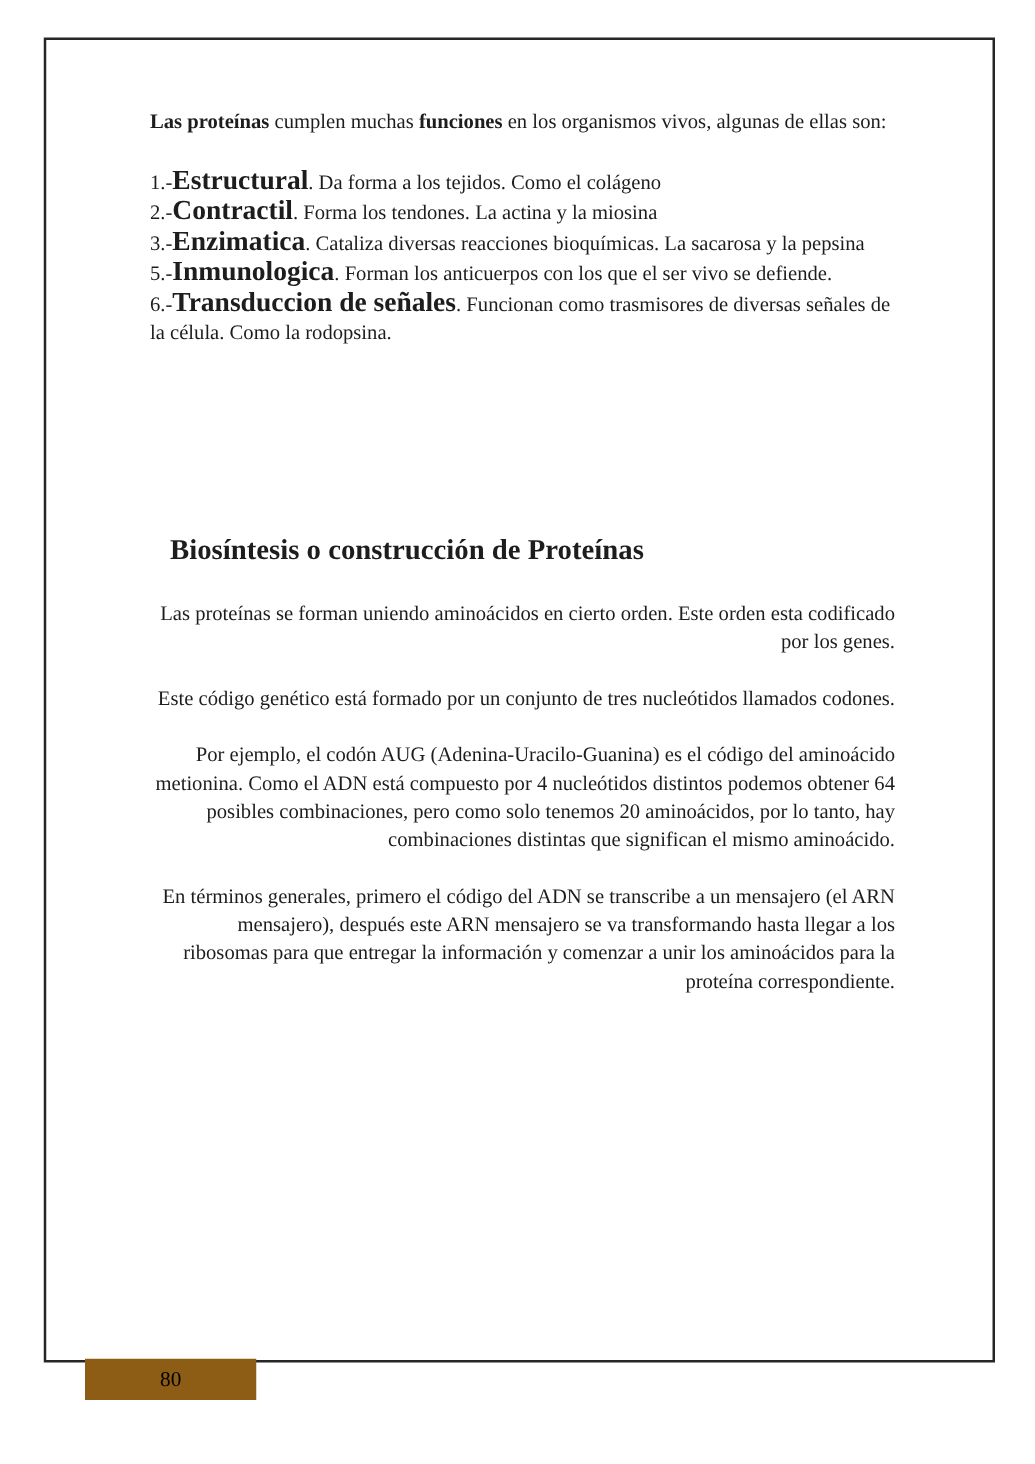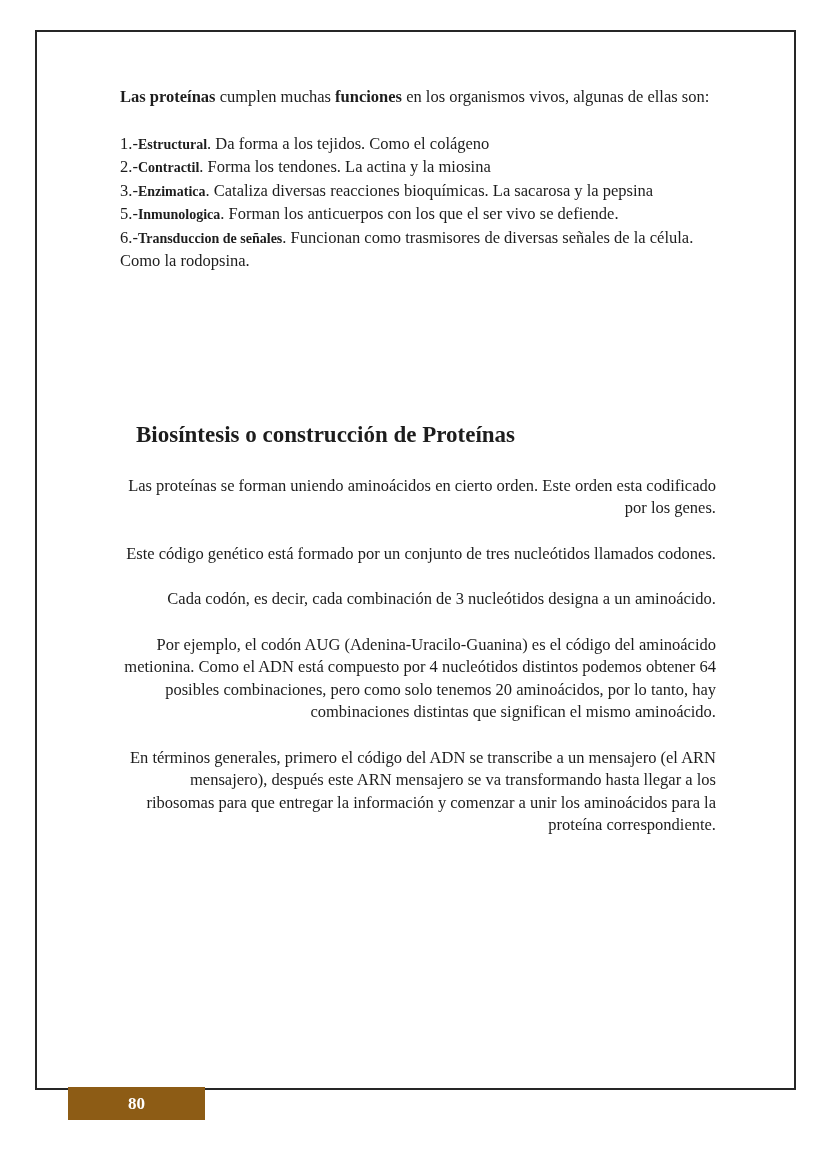--- a/index.html
+++ b/index.html
@@ -34,21 +34,21 @@
     line-height: 22.5px;
   }
   .intro {
     margin: 0 0 24px 0;
   }
   .functions p {
     margin: 0;
   }
   .term {
     font-weight: bold;
-    font-size: 14px;
+    font-size: 22px;
   }
   b, strong { font-weight: bold; }
   .section-title {
     margin: 148px 0 26px 16px;
     font-size: 23px;
     font-weight: bold;
     line-height: 28px;
   }
   .para {
     margin: 0 0 23px 0;
@@ -59,22 +59,22 @@
     left: 68px;
     top: 1087px;
     width: 137px;
     height: 33px;
     background: #8d5c15;
     display: flex;
     align-items: center;
     justify-content: center;
   }
   .page-number-box span {
-    color: #ffffff;
-    font-weight: bold;
+    color: #000000;
+    font-weight: normal;
     font-size: 17px;
     font-family: "Liberation Serif", serif;
   }
 </style>
 </head>
 <body>
 
 <div class="page">
   <div class="frame"></div>
 
@@ -87,21 +87,20 @@
       <p><span>2.-</span><span class="term">Contractil</span><span>. Forma los tendones. La actina y la miosina</span></p>
       <p><span>3.-</span><span class="term">Enzimatica</span><span>. Cataliza diversas reacciones bioquímicas. La sacarosa y la pepsina</span></p>
       <p><span>5.-</span><span class="term">Inmunologica</span><span>. Forman los anticuerpos con los que el ser vivo se defiende.</span></p>
       <p><span>6.-</span><span class="term">Transduccion de señales</span><span>. Funcionan como trasmisores de diversas señales de la célula. Como la rodopsina.</span></p>
     </div>
 
     <h1 class="section-title">Biosíntesis o construcción de Proteínas</h1>
 
     <p class="para">Las proteínas se forman uniendo aminoácidos en cierto orden. Este orden esta codificado por los genes.</p>
     <p class="para">Este código genético está formado por un conjunto de tres nucleótidos llamados codones.</p>
-    <p class="para">Cada codón, es decir, cada combinación de 3 nucleótidos designa a un aminoácido.</p>
     <p class="para">Por ejemplo, el codón AUG (Adenina-Uracilo-Guanina) es el código del aminoácido metionina. Como el ADN está compuesto por 4 nucleótidos distintos podemos obtener 64 posibles combinaciones, pero como solo tenemos 20 aminoácidos, por lo tanto, hay combinaciones distintas que significan el mismo aminoácido.</p>
     <p class="para">En términos generales, primero el código del ADN se transcribe a un mensajero (el ARN mensajero), después este ARN mensajero se va transformando hasta llegar a los ribosomas para que entregar la información y comenzar a unir los aminoácidos para la proteína correspondiente.</p>
 
   </div>
 
   <div class="page-number-box">
     <span>80</span>
   </div>
 </div>
 

